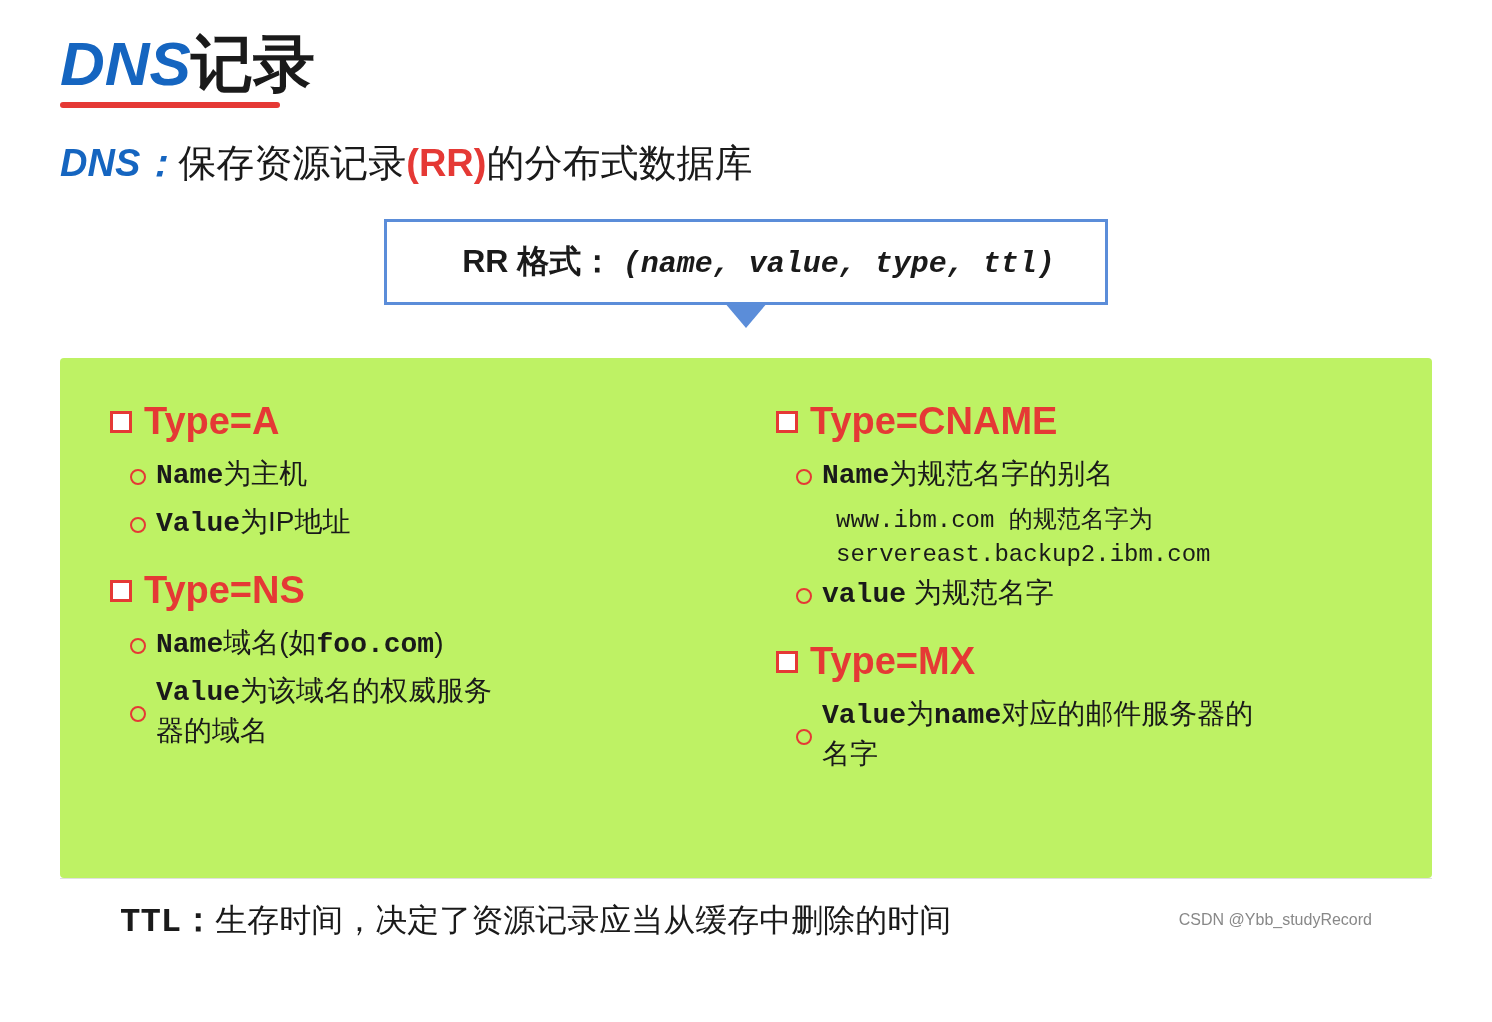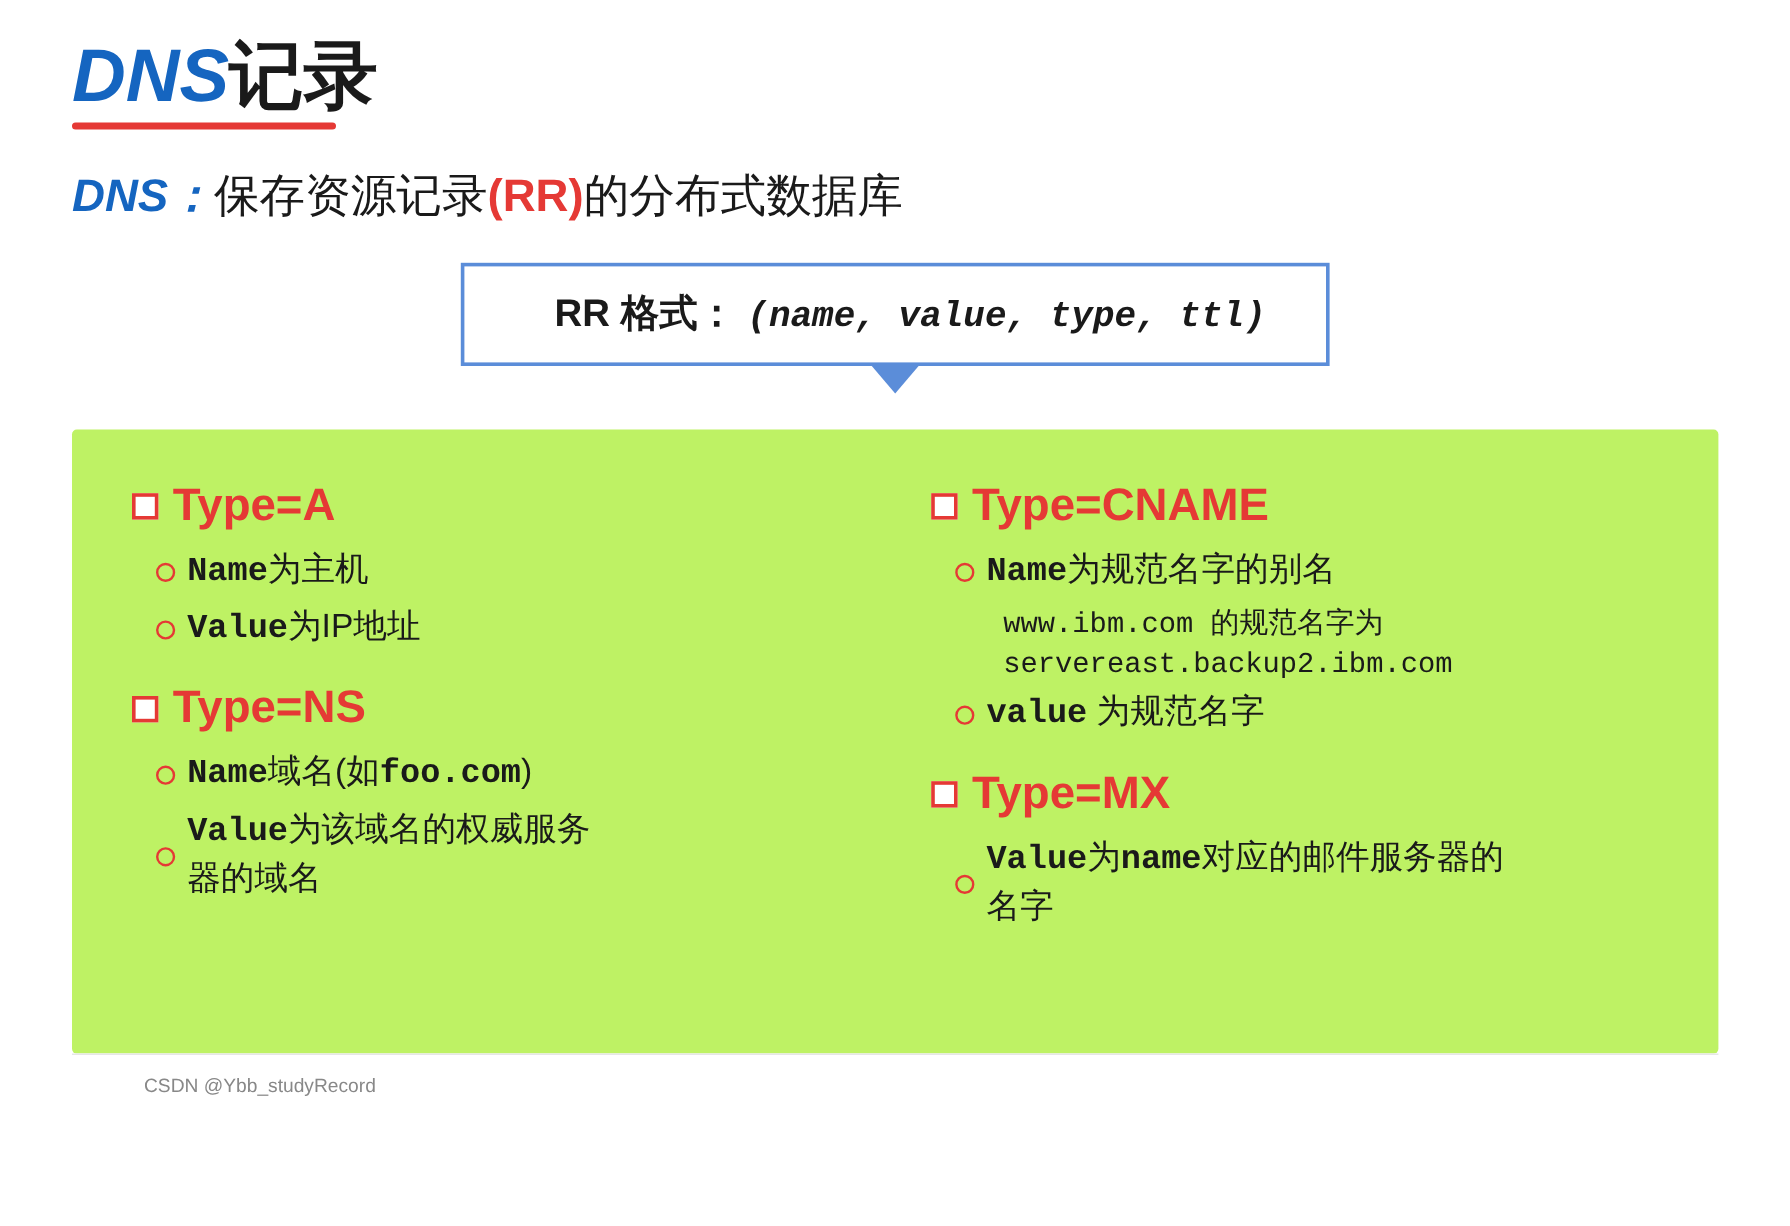--- a/index.html
+++ b/index.html
@@ -280,14 +280,17 @@
           <span class="bold-key">Value</span><span>为</span><span class="bold-key">name</span><span>对应的邮件服务器的名字</span>
         </span>
       </div>
     </div>
 
   </div>
 
 </div>
 
 <div class="bottom-bar">
+  <div>
+    <span class="ttl-keyword">TTL：</span><span>生存时间，决定了资源记录应当从缓存中删除的时间</span>
+  </div>
   <div class="watermark">CSDN @Ybb_studyRecord</div>
 </div>
 
 </body></html>

